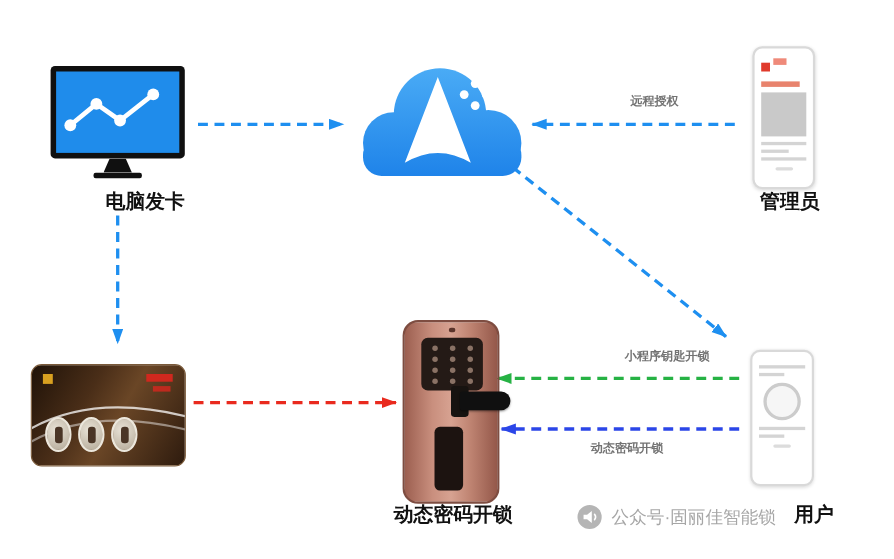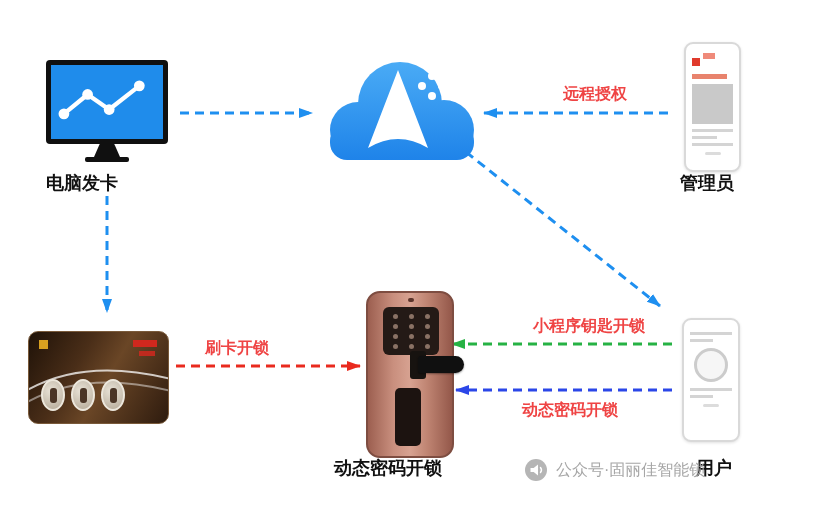--- a/index.html
+++ b/index.html
@@ -2,24 +2,24 @@
 <html><head>
 <meta charset="utf-8">
 <style>
   html,body{margin:0;padding:0;background:#fff;}
   .stage{
     position:relative;width:813px;height:508px;background:#ffffff;
     overflow:hidden;font-family:"Liberation Sans",sans-serif;color:#111;
   }
   .abs{position:absolute;}
   .node-label{
-    position:absolute;text-align:left;font-size:18px;font-weight:600;color:#111;
+    position:absolute;text-align:right;font-size:18px;font-weight:600;color:#111;
   }
   .edge-label{
-    position:absolute;text-align:center;font-size:16px;font-weight:600;color:#ef4444;
+    position:absolute;text-align:center;font-size:11px;font-weight:600;color:#737373;
   }
   
   .monitor{left:46px;top:60px;width:122px;}
   .monitor-frame{width:122px;height:84px;background:#101010;border-radius:4px;
     padding:5px;box-sizing:border-box;}
   .monitor-screen{width:100%;height:100%;background:#1f8ceb;}
   .monitor-neck{width:26px;height:13px;margin:0 auto;background:#101010;
     clip-path:polygon(22% 0,78% 0,100% 100%,0 100%);}
   .monitor-base{width:44px;height:5px;margin:0 auto;background:#101010;border-radius:2px;}
   
@@ -164,21 +164,20 @@
         <span class="pin"></span>
       </div>
     <div class="medal" style="left:42px;top:47px;">
         <span class="pin"></span>
       </div>
     <div class="medal" style="left:72px;top:47px;">
         <span class="pin"></span>
       </div>
   </div>
 
-  <div class="edge-label" style="left:182px;top:338px;width:110px;">刷卡开锁</div>
 
   <div class="abs lock">
     <div class="lock-dot"></div>
     <div class="lock-keypad">
       <i></i>
         <i></i>
         <i></i>
         <i></i>
         <i></i>
         <i></i>

